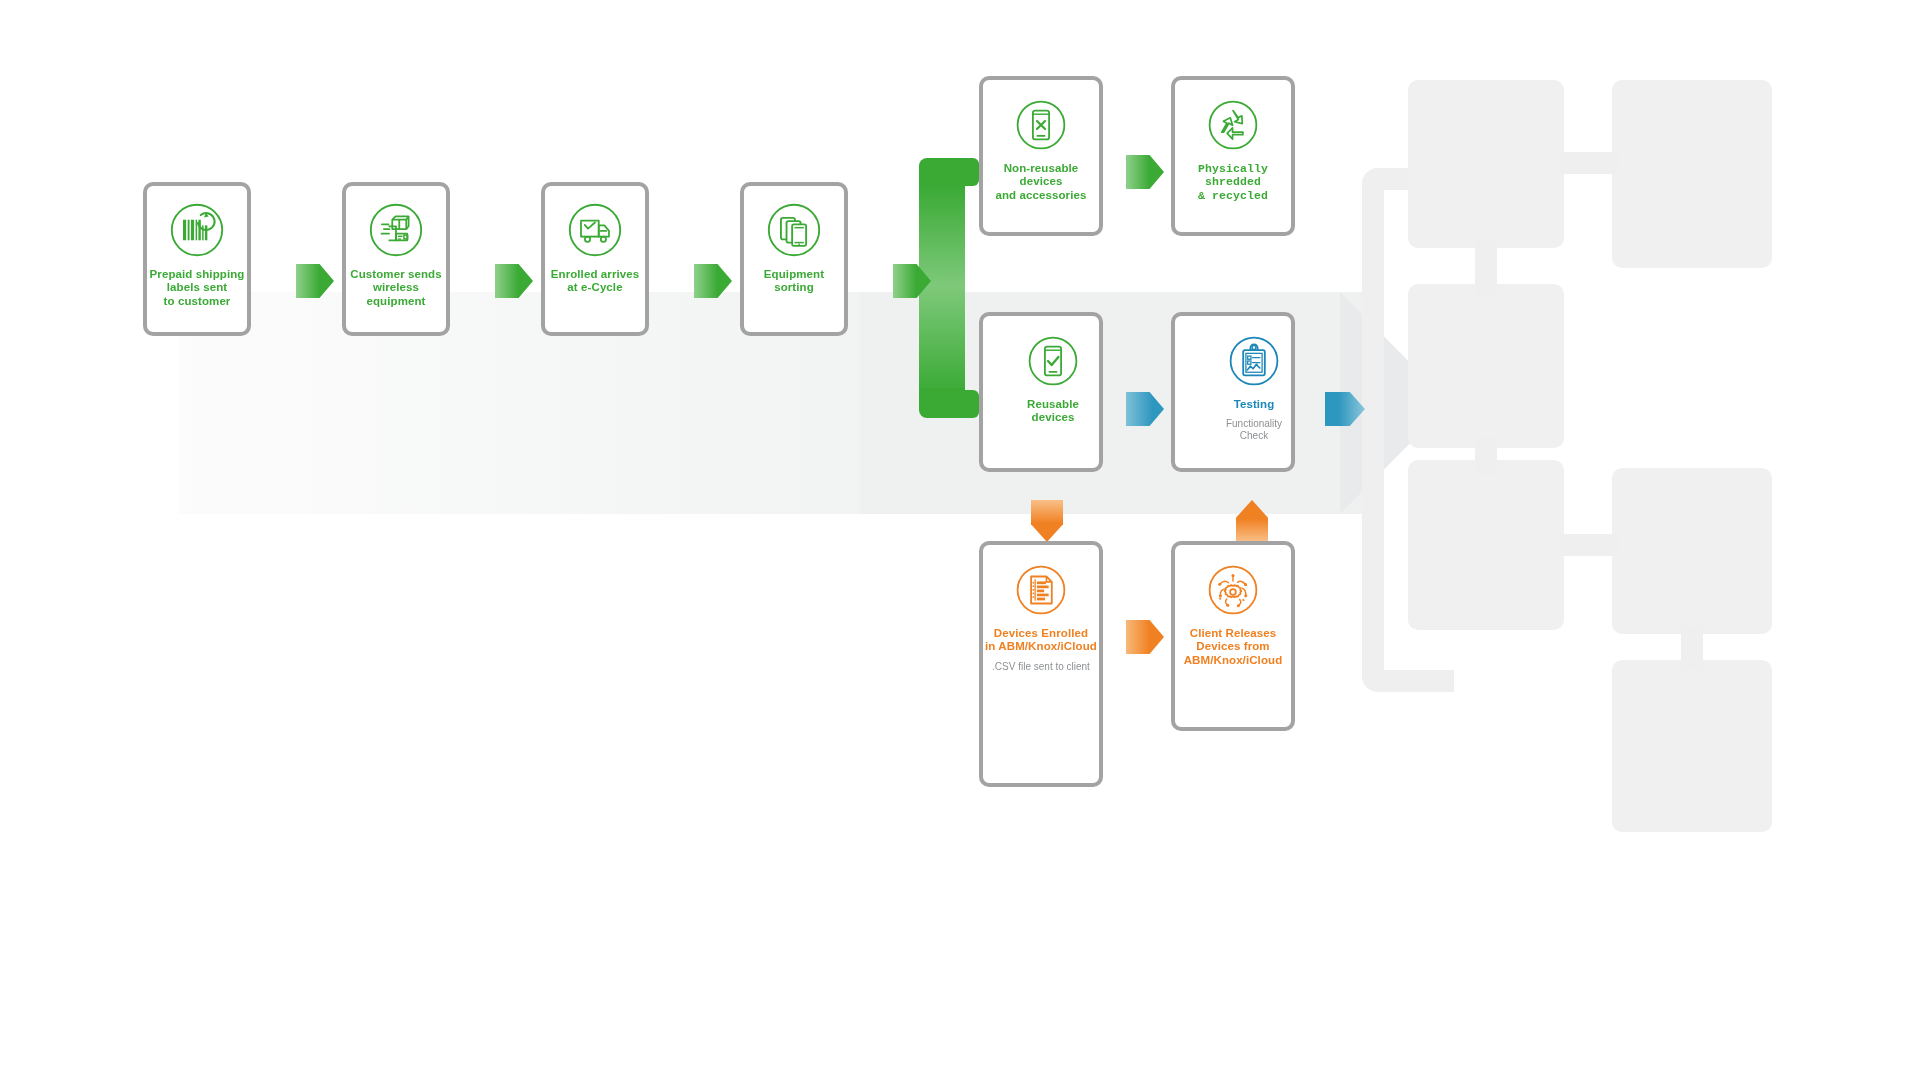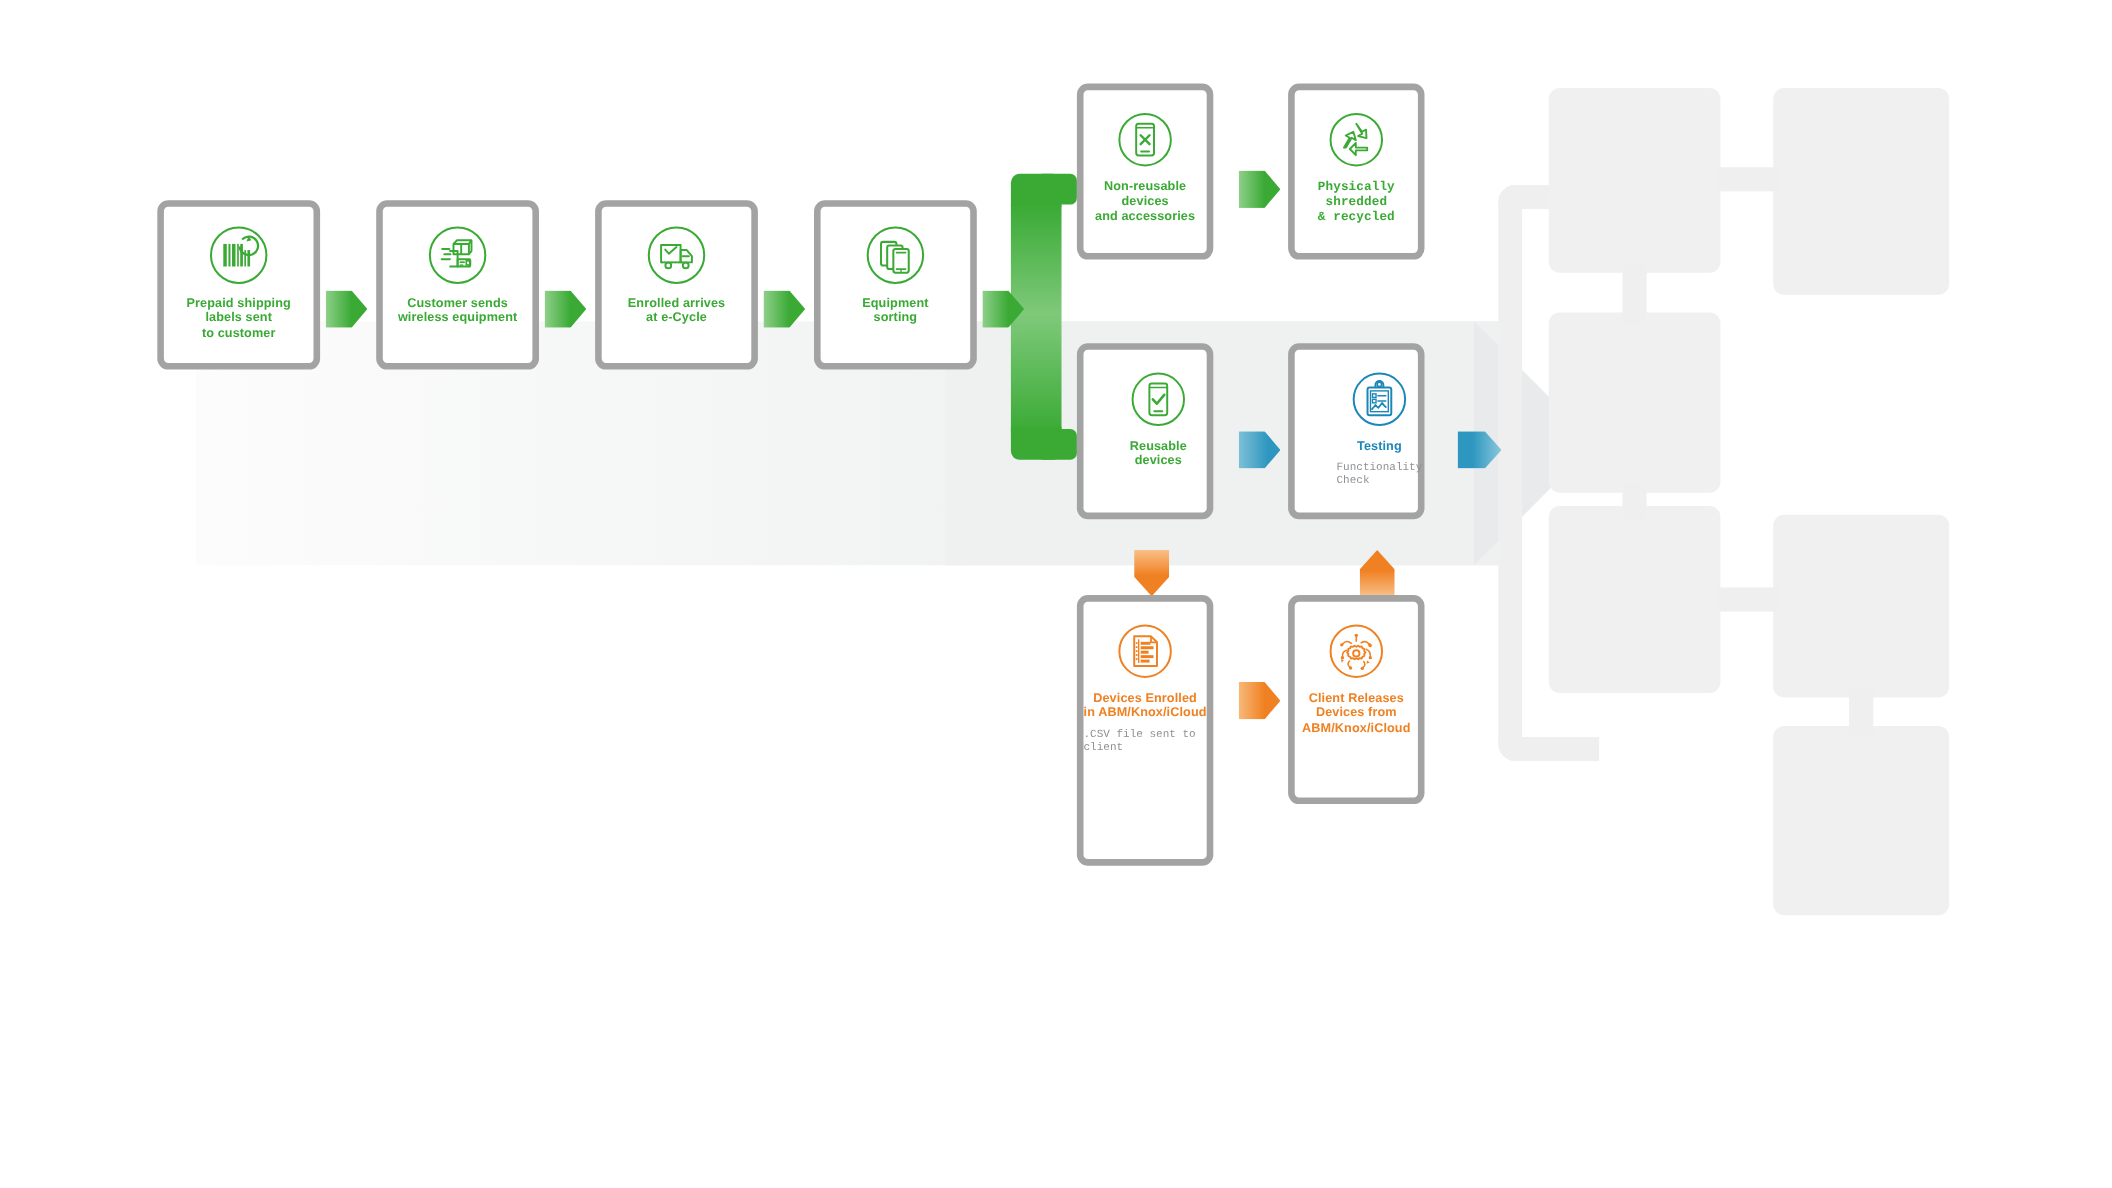--- a/index.html
+++ b/index.html
@@ -17,43 +17,43 @@
 
   
   .ghost{position:absolute;background:#f0f0f0;border-radius:10px;}
   .ghost-line{position:absolute;background:#efefef;}
   .ghost-bracket{position:absolute;border:22px solid #efefef;border-right:none;border-radius:16px 0 0 16px;background:transparent;}
 
   
   .card{
     position:absolute;
     background:#ffffff;
-    border:6px solid #a3a3a3;
+    border:4px solid #a3a3a3;
     border-radius:10px;
     box-sizing:border-box;
     display:flex;flex-direction:column;align-items:center;
     z-index:6;
   }
   .icon-wrap{display:flex;align-items:center;justify-content:center;}
   .card .title{
     text-align:center;
     font-weight:bold;
     line-height:1.16;
     letter-spacing:.1px;
     white-space:pre-line;
   }
   .card .sub{
+    text-align:center;
     color:#8e9194;
     line-height:1.2;
     white-space:pre-line;
-    font-family:Liberation Mono, monospace;
   }
 
   
-  .row1{width:148px;height:154px;padding-top:16px;}
+  .row1{width:108px;height:154px;padding-top:16px;}
   .row1 .icon-wrap{width:56px;height:56px;}
   .row1 .title{font-size:11.5px;margin-top:10px;}
 
   
   .branch{width:124px;height:160px;padding-top:18px;}
   .branch .icon-wrap{width:54px;height:54px;}
   .branch .title{font-size:11.5px;margin-top:10px;}
   .branch .sub{font-size:10px;margin-top:7px;}
 
   

